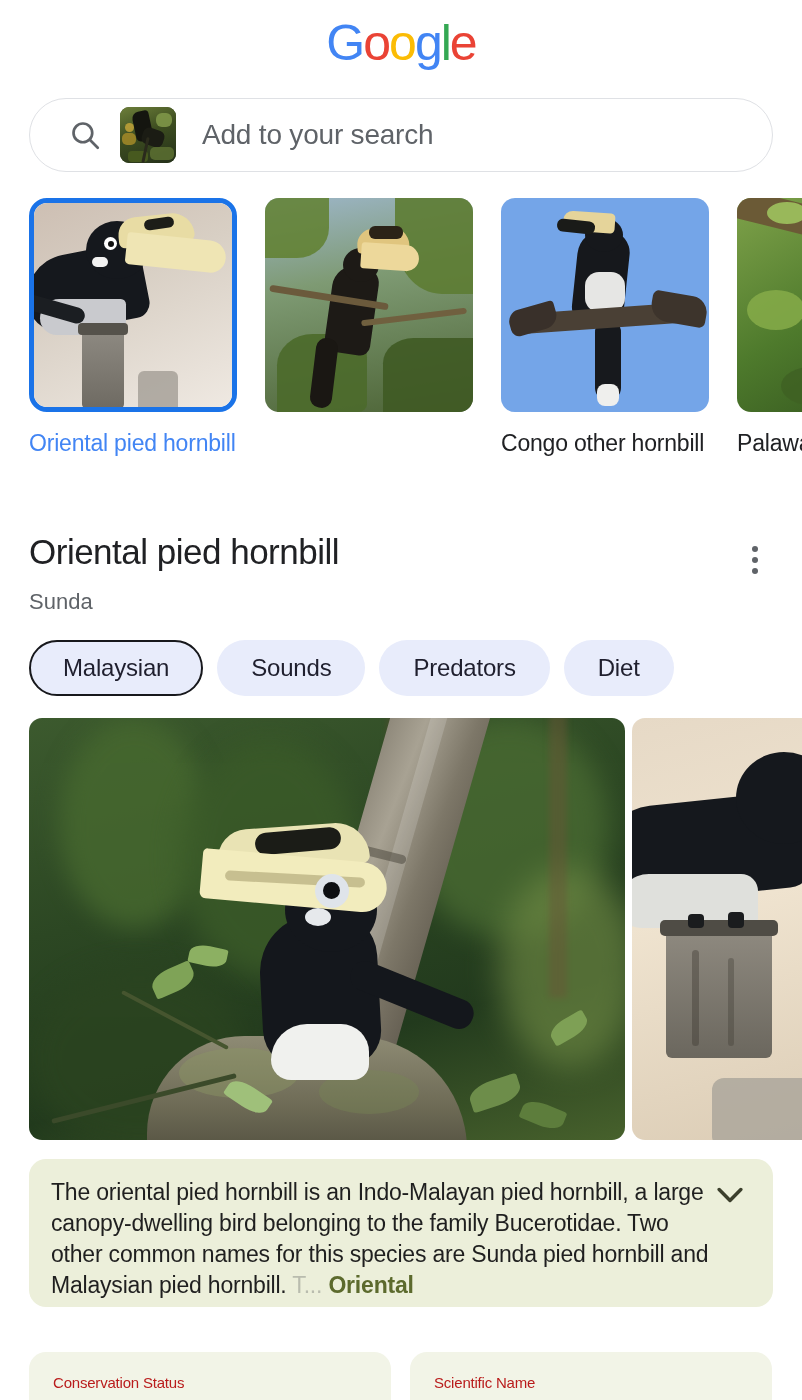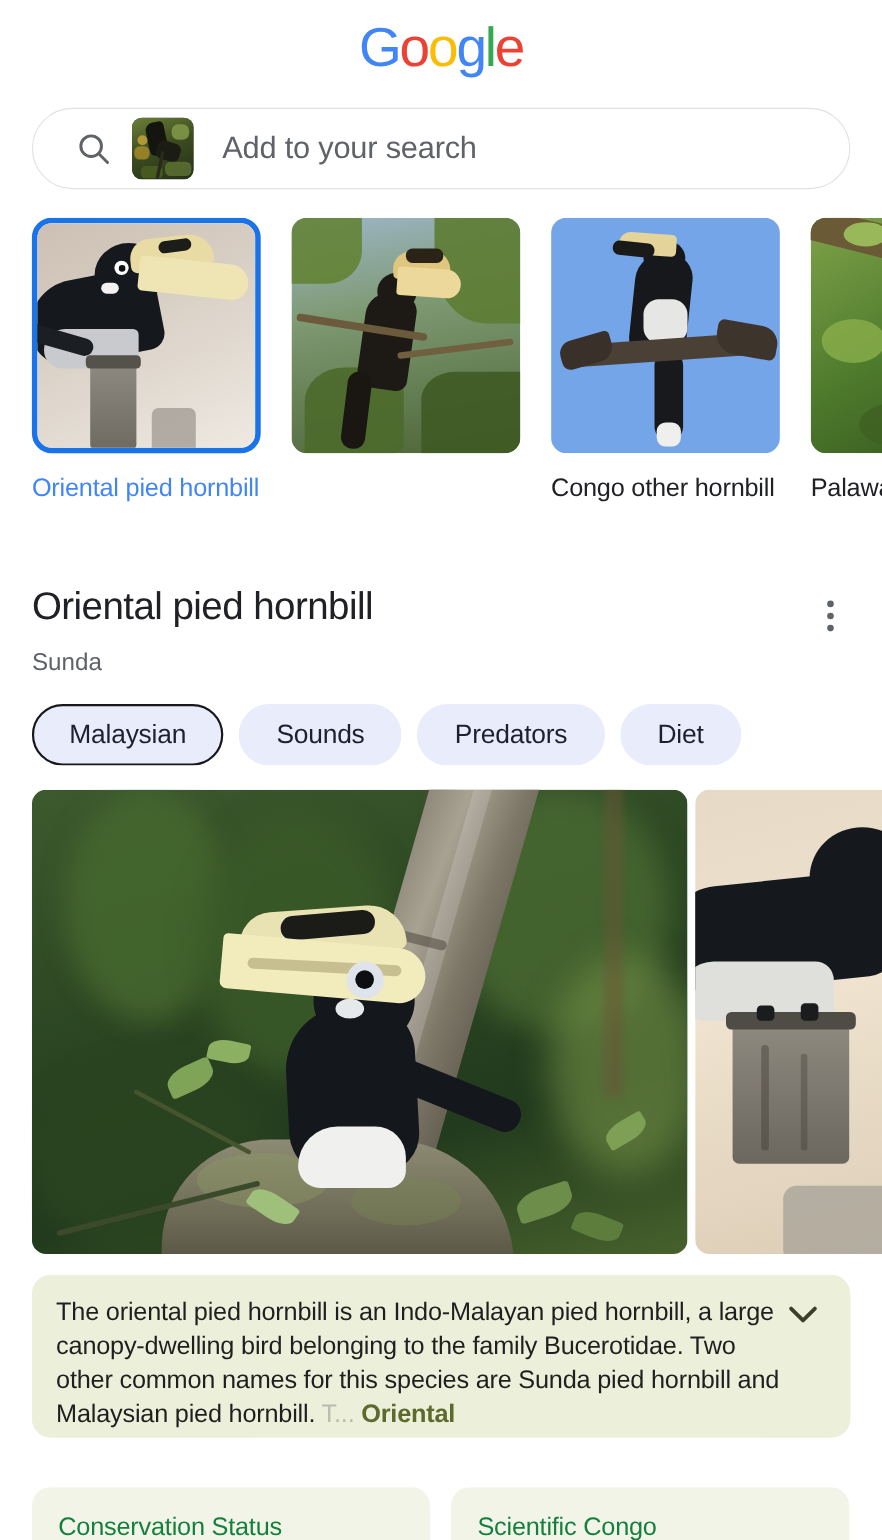--- a/index.html
+++ b/index.html
@@ -137,21 +137,21 @@
     position: absolute; left: 29px; top: 1352px;
     width: 780px; height: 60px;
     display: flex; gap: 19px; overflow: hidden;
   }
   .fact {
     width: 362px; height: 110px; flex: none;
     background: #f2f4e7; border-radius: 17px;
     padding: 22px 0 0 24px;
   }
   .fact-label {
-    font-size: 23px; color: #15803d; letter-spacing: -0.2px;
+    font-size: 15px; color: #b91c1c; letter-spacing: -0.2px;
   }
 </style>
 </head>
 <body>
 
 <div class="logo-wrap">
   <div class="glogo">
     <span class="gl-b">G</span><span class="gl-r">o</span><span class="gl-y">o</span><span class="gl-b">g</span><span class="gl-g">l</span><span class="gl-r">e</span>
   </div>
 </div>
@@ -326,15 +326,15 @@
   <svg class="desc-chev" viewBox="0 0 24 14">
     <polyline points="2,2 12,12 22,2" fill="none" stroke="#3c3f2c" stroke-width="3.2" stroke-linecap="round" stroke-linejoin="round"></polyline>
   </svg>
 </div>
 
 <div class="facts">
   <div class="fact">
     <div class="fact-label">Conservation Status</div>
   </div>
   <div class="fact">
-    <div class="fact-label">Scientific Congo</div>
+    <div class="fact-label">Scientific Name</div>
   </div>
 </div>
 
 </body></html>

